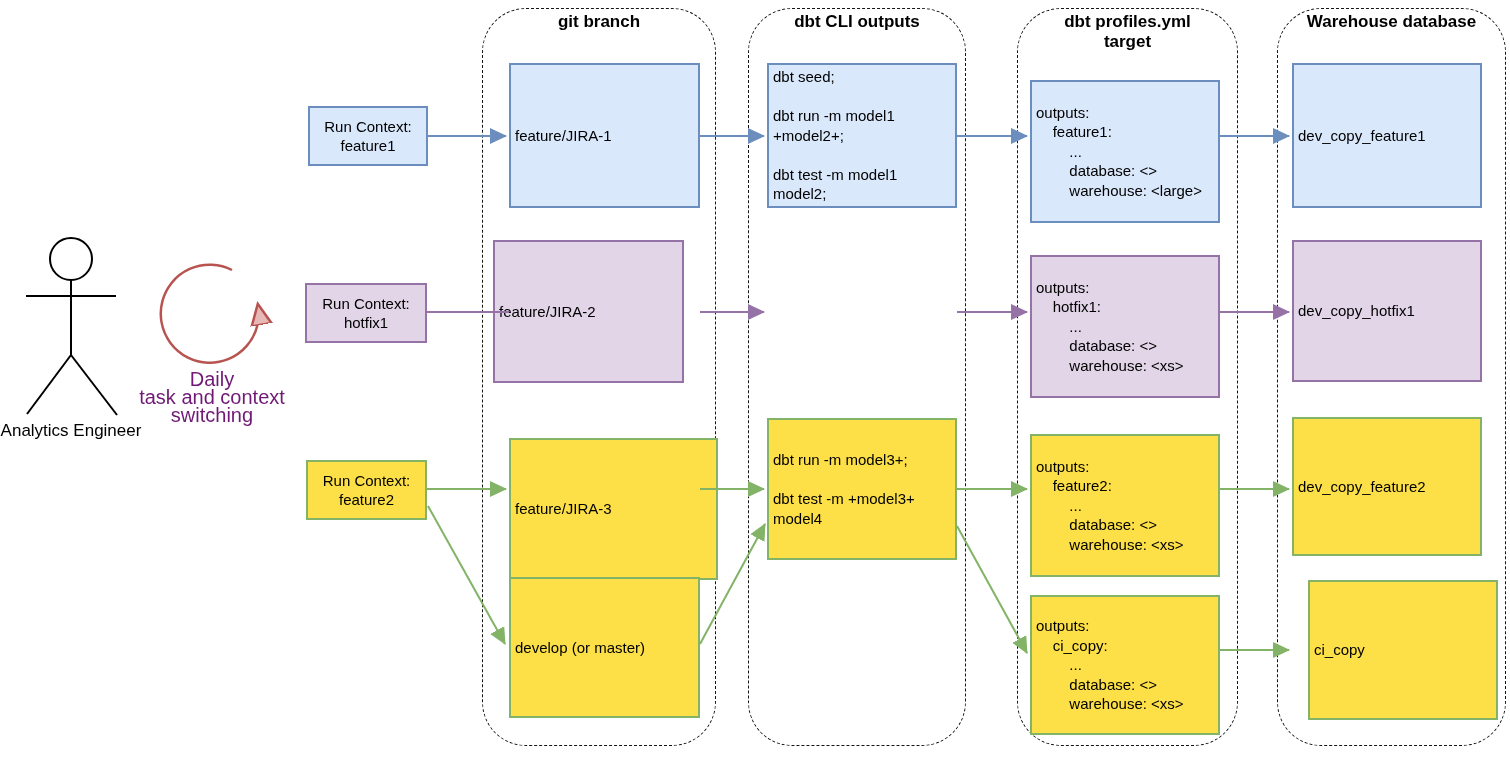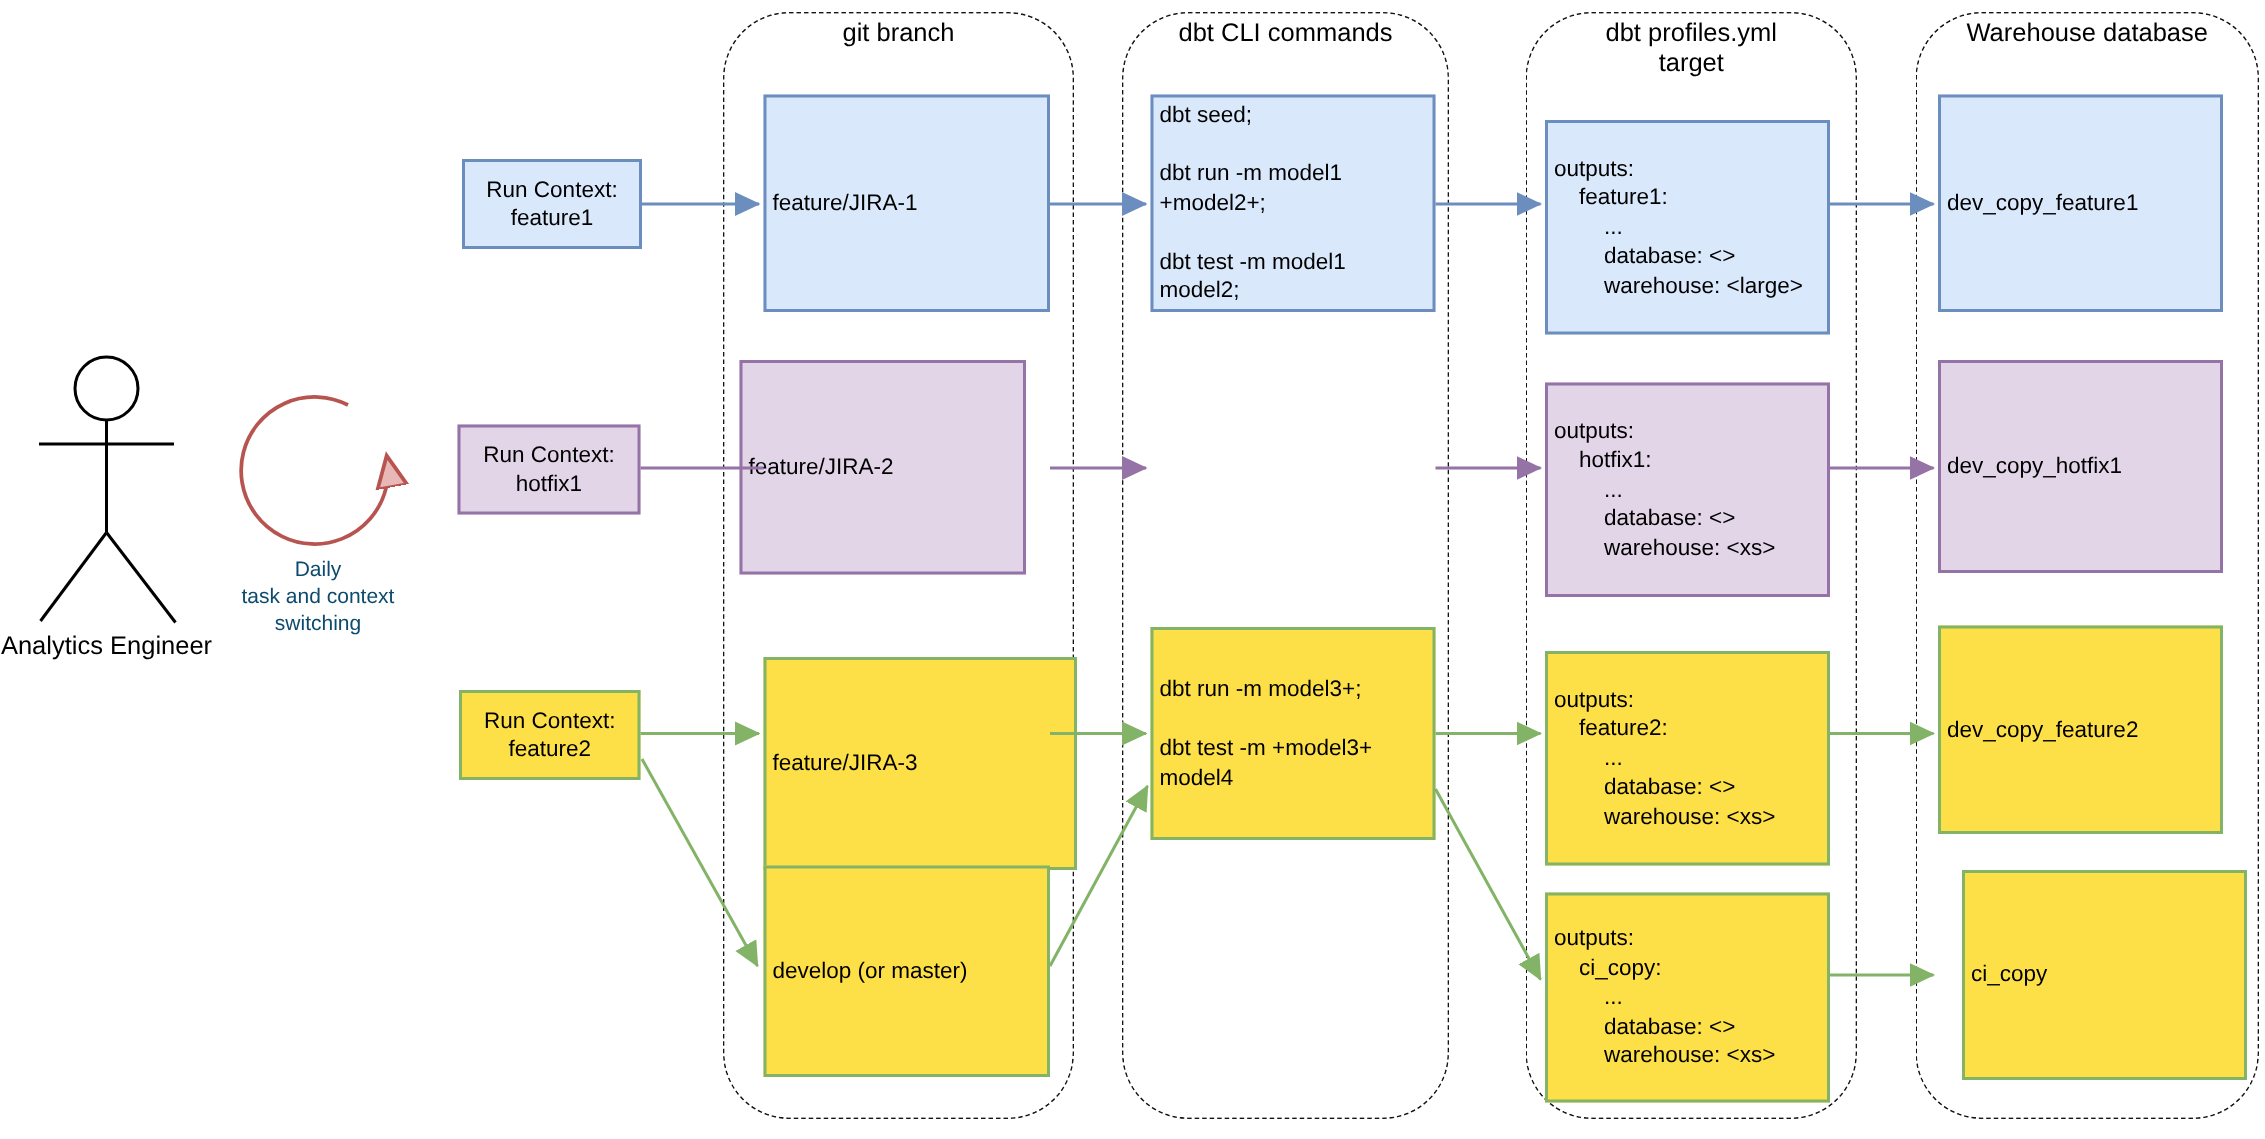--- a/index.html
+++ b/index.html
@@ -1,48 +1,48 @@
 <!DOCTYPE html>
 <html><head>
 <meta charset="utf-8">
 <style>
   html,body{margin:0;padding:0;background:#ffffff;}
   body{font-family:"Liberation Sans", sans-serif; color:#000;}
   #canvas{position:relative;width:1510px;height:759px;background:#ffffff;overflow:hidden;}
 
   .lane{position:absolute;top:8px;height:738px;border:1.6px dashed #141414;border-radius:44px;box-sizing:border-box;}
-  .lane-header{position:absolute;top:12px;font-weight:normal;font-size:17px;line-height:20px;text-align:center;white-space:pre-line;}
+  .lane-header{position:absolute;top:12px;font-weight:bold;font-size:17px;line-height:20px;text-align:center;white-space:pre-line;}
 
   .node{position:absolute;box-sizing:border-box;border:2px solid #000;display:flex;align-items:center;
         font-size:15px;line-height:19.5px;white-space:pre-line;padding:2px 4px;}
   .node.center{justify-content:center;text-align:center;}
   .node.pre{white-space:pre;margin-top:15px;}
 
   .blue  {background:#dae8fc;border-color:#6c8ebf;}
   .purple{background:#e1d5e7;border-color:#9673a6;}
   .green {background:#fde047;border-color:#82b366;}
 
   .free-label{position:absolute;font-size:16px;line-height:19px;text-align:center;white-space:pre-line;}
   #actor-label{font-size:17px;}
-  #cycle-label{color:#0c4a6e;font-size:14px;line-height:18px;}
+  #cycle-label{color:#701a75;font-size:20px;line-height:18px;}
 
   #overlay{position:absolute;left:0;top:0;width:1510px;height:759px;pointer-events:none;}
 </style>
 </head>
 <body>
 
 <div id="canvas">
 
   <div class="lane" style="left:482px;width:234px;"></div>
   <div class="lane" style="left:748px;width:218px;"></div>
   <div class="lane" style="left:1017px;width:221px;"></div>
   <div class="lane" style="left:1277px;width:229px;"></div>
 
   <div class="lane-header" style="left:482px;width:234px;">git branch</div>
-  <div class="lane-header" style="left:748px;width:218px;">dbt CLI commands</div>
+  <div class="lane-header" style="left:748px;width:218px;">dbt CLI outputs</div>
   <div class="lane-header" style="left:1017px;width:221px;">dbt profiles.yml
 target</div>
   <div class="lane-header" style="left:1277px;width:229px;">Warehouse database</div>
 
   <div class="node blue center" style="left:308px;top:106px;width:120px;height:60px;">Run Context:
 feature1</div>
   <div class="node purple center" style="left:305px;top:283px;width:122px;height:60px;">Run Context:
 hotfix1</div>
   <div class="node green center" style="left:306px;top:460px;width:121px;height:60px;">Run Context:
 feature2</div>

